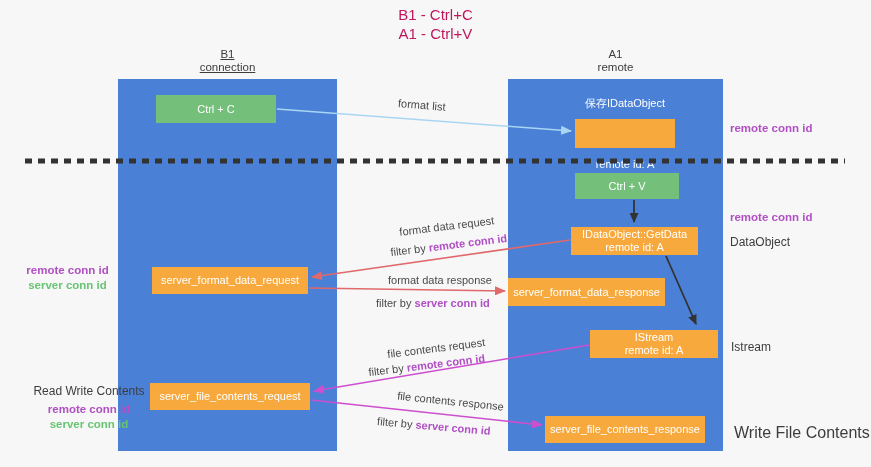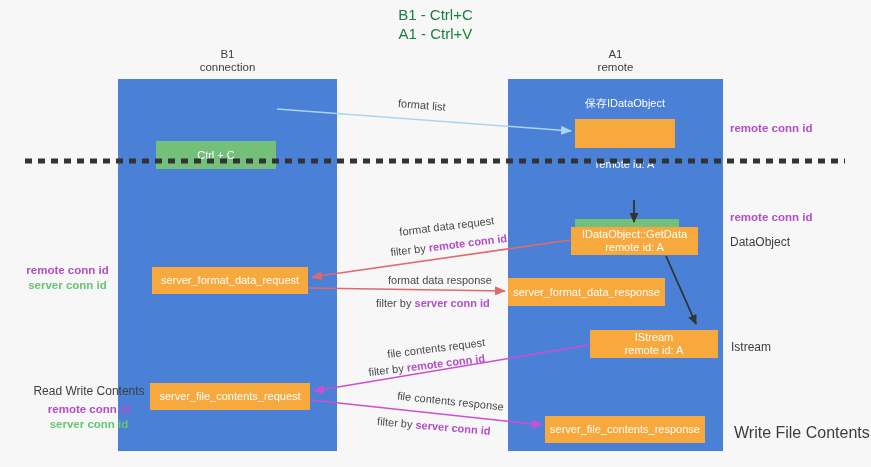--- a/index.html
+++ b/index.html
@@ -10,34 +10,34 @@
   #stage{
     position:relative;width:871px;height:467px;overflow:hidden;
     background:#f7f7f7;
   }
   .col{
     position:absolute;top:79px;height:372px;
     background:var(--column-blue);
   }
   .title{
     position:absolute;left:0;top:5px;width:100%;text-align:center;
-    font-size:15px;color:#15803d;line-height:19px;
+    font-size:15px;color:#be185d;line-height:19px;
   }
   .col-header{
     position:absolute;top:48px;text-align:center;
     font-size:11.5px;color:#3d3d3d;line-height:13px;
   }
   .node{
     position:absolute;display:flex;flex-direction:column;
     align-items:center;justify-content:center;
     color:#ffffff;font-size:11px;line-height:13px;text-align:center;
     white-space:nowrap;
   }
   .node.orange{background:var(--node-orange);}
-  .node.green{background:var(--node-green);margin-top:46px;}
+  .node.green{background:var(--node-green);}
   .flow-label{
     position:absolute;font-size:11px;color:#4a4a4a;white-space:nowrap;
   }
   .side-label{
     position:absolute;font-size:11.5px;color:#3d3d3d;white-space:nowrap;
   }
   .purple{color:var(--text-purple);font-weight:bold;}
   .greentxt{color:var(--text-green);font-weight:bold;}
   .stack{line-height:15px;}
   svg.layer{position:absolute;left:0;top:0;pointer-events:none;}
@@ -45,21 +45,21 @@
 </head>
 <body>
 
 <div id="stage">
 
   <div class="title">
     <div>B1 - Ctrl+C</div>
     <div>A1 - Ctrl+V</div>
   </div>
 
-  <div class="col-header" style="left:118px;width:219px;">
+  <div class="col-header" style="left:118px;width:219px;text-decoration:underline;">
     <div>B1</div>
     <div>connection</div>
   </div>
   <div class="col-header" style="left:508px;width:215px;">
     <div>A1</div>
     <div>remote</div>
   </div>
 
   <div class="col" style="left:118px;width:219px;"></div>
   <div class="col" style="left:508px;width:215px;"></div>

